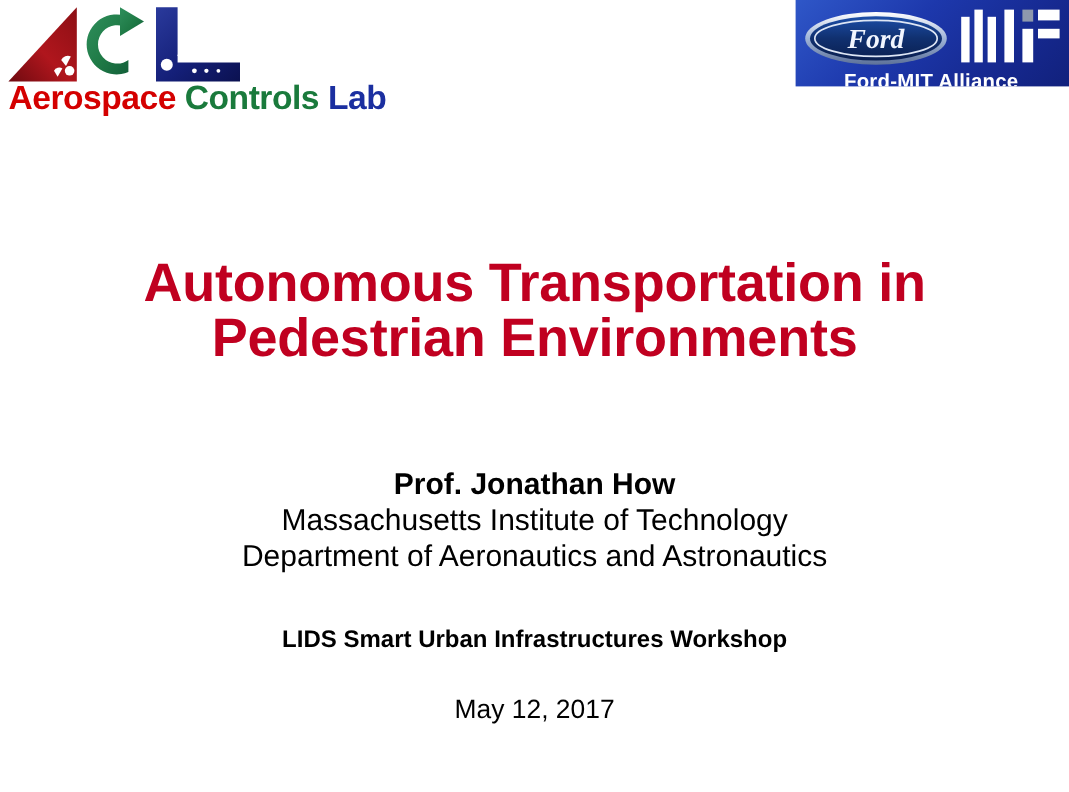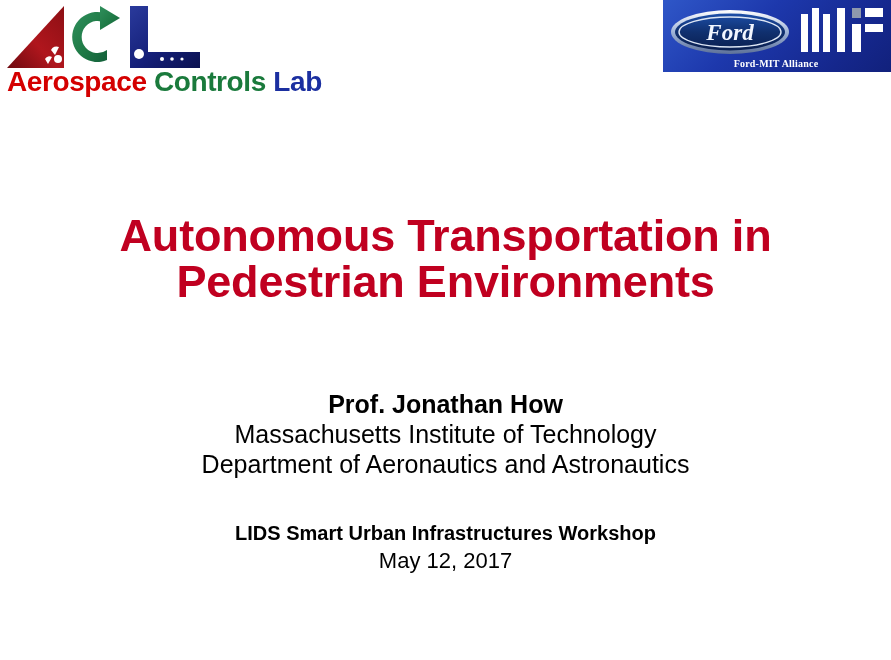--- a/index.html
+++ b/index.html
@@ -76,25 +76,24 @@
     width: 86px;
     height: 50px;
   }
   .ford-mit-caption {
     position: absolute;
     left: 0;
     top: 58px;
     width: 226px;
     text-align: center;
     color: #ffffff;
-    font-size: 10px;
+    font-size: 17px;
     font-weight: bold;
     letter-spacing: 0.2px;
     white-space: nowrap;
-    font-family: Liberation Serif, serif;
   }
 
   
   .title-block {
     position: absolute;
     left: 0;
     top: 213px;
     width: 891px;
     text-align: center;
   }
@@ -138,20 +137,21 @@
     text-align: center;
     color: #000000;
   }
   .event-line {
     font-size: 20px;
     font-weight: bold;
     line-height: 30px;
     white-space: nowrap;
   }
   .date-line {
+    margin-top: 30px;
     font-size: 22px;
     font-weight: normal;
     line-height: 26px;
     white-space: nowrap;
   }
 </style>
 </head>
 <body>
 
 <div class="slide">

